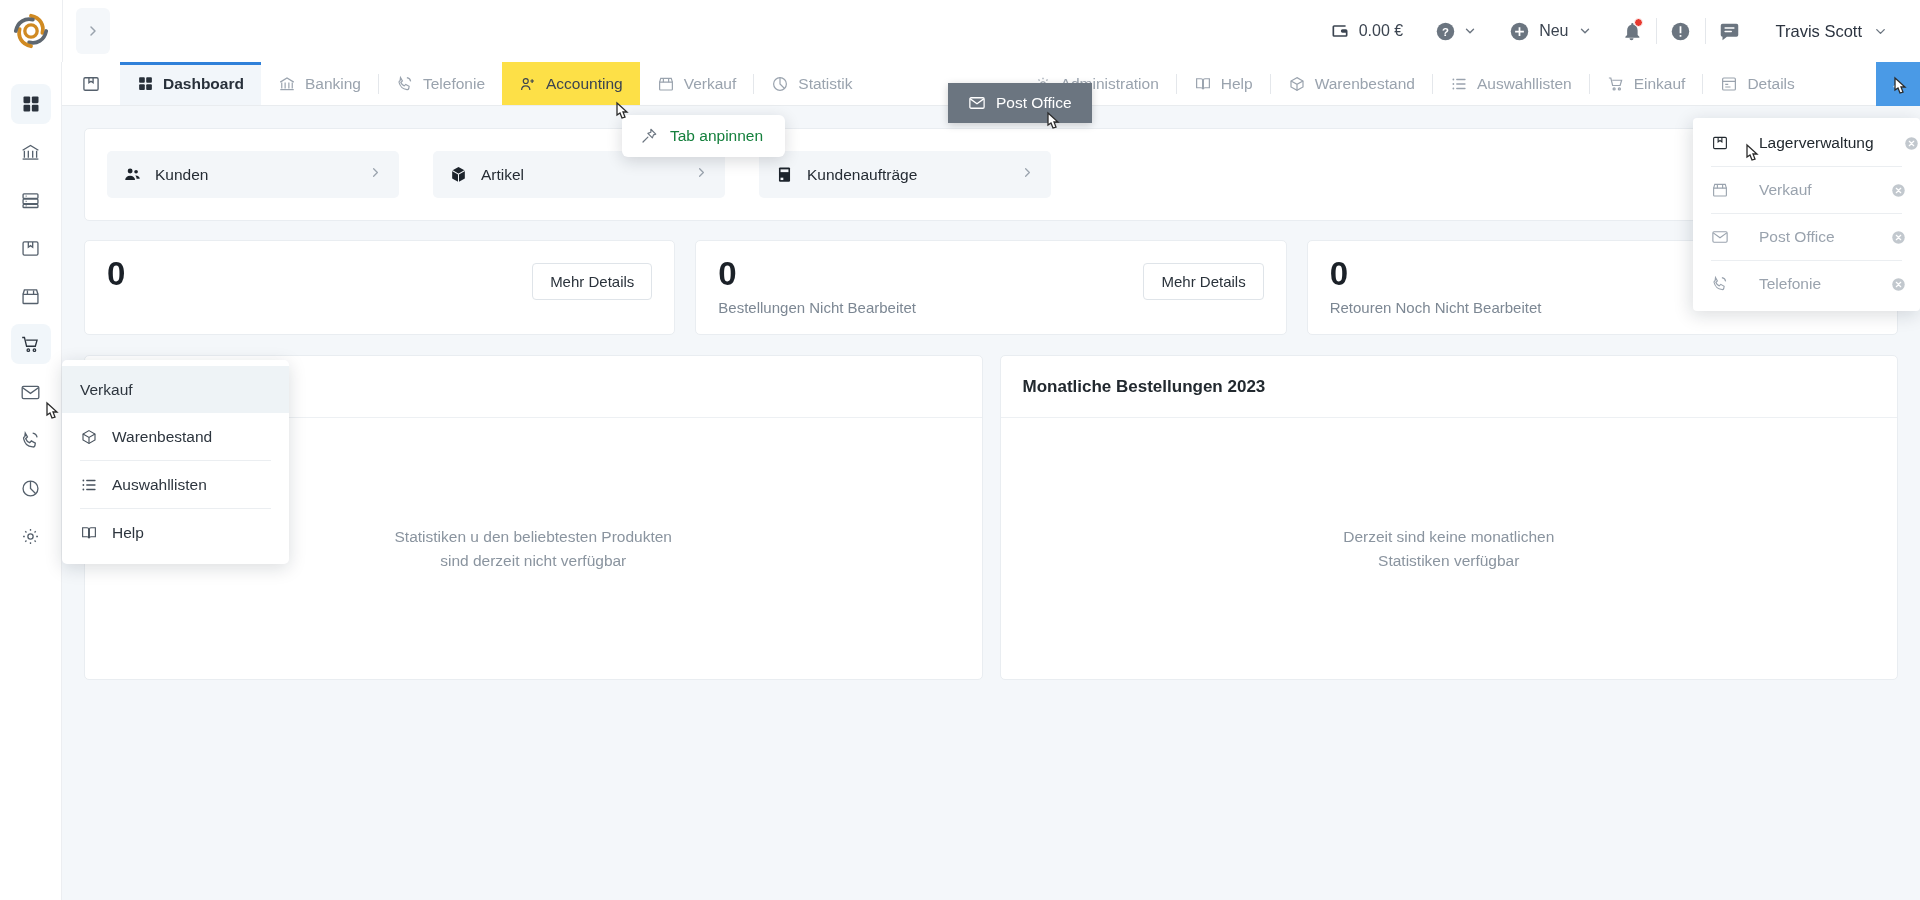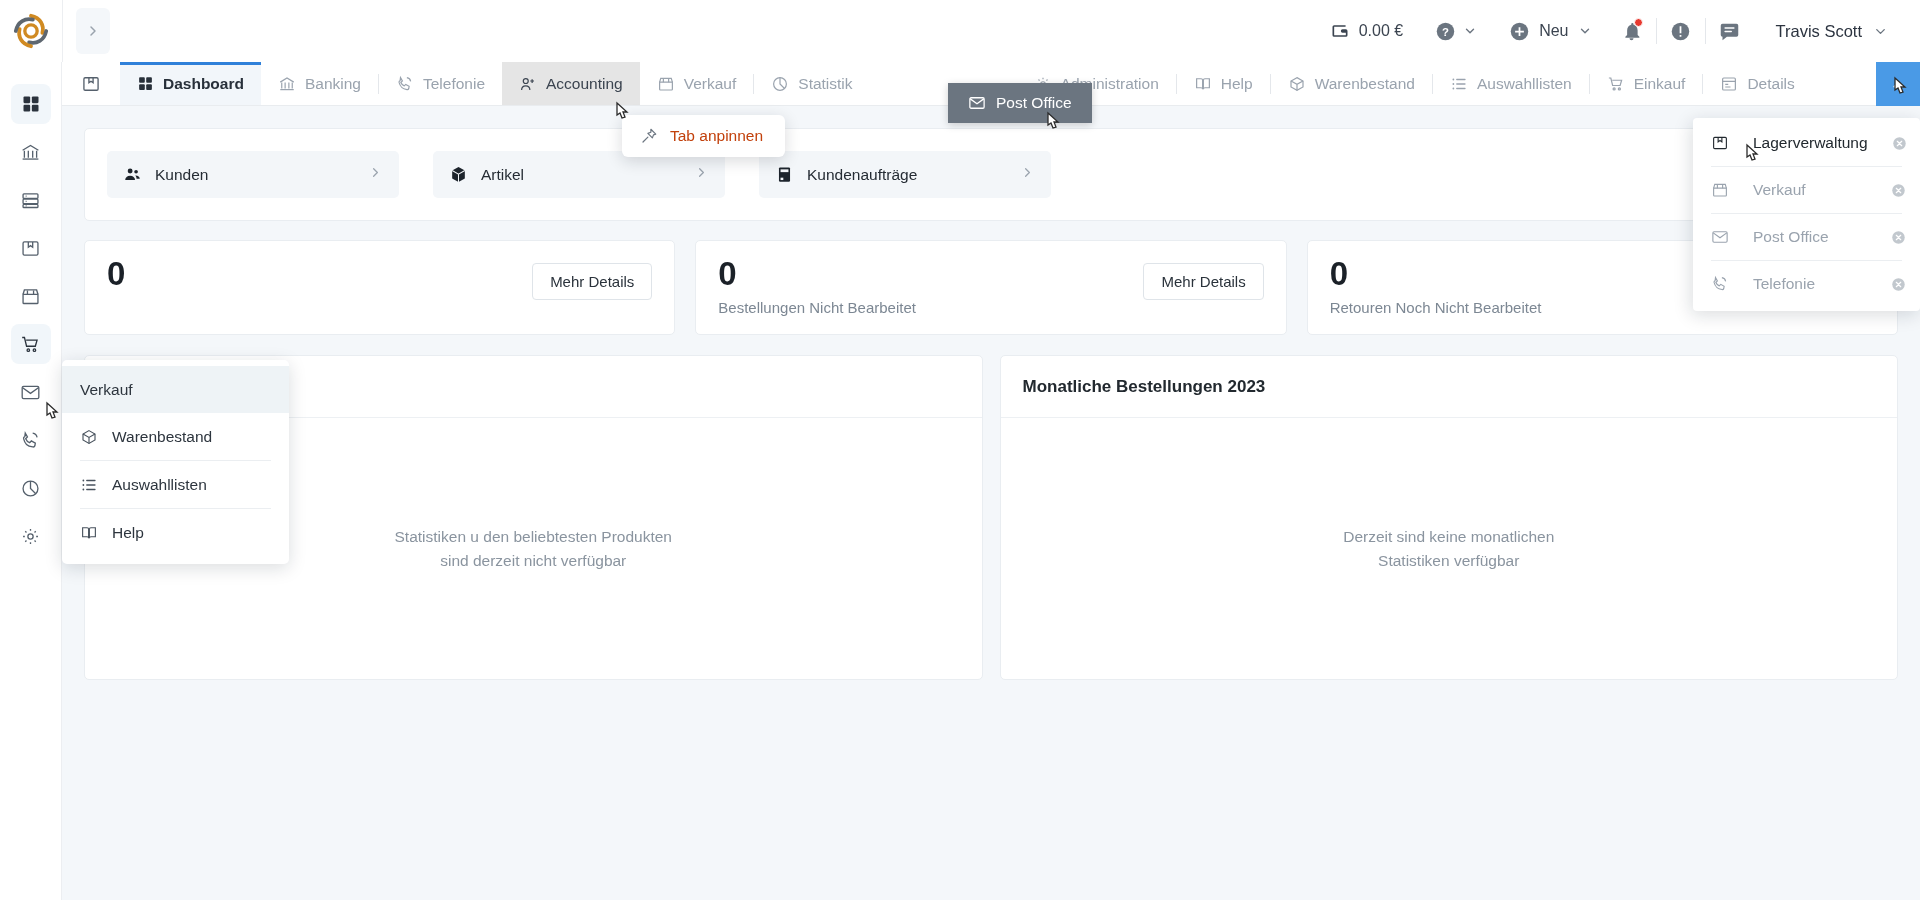--- a/index.html
+++ b/index.html
@@ -76,21 +76,21 @@
   }
   .tab .t-ico { display: flex; align-items: center; color: #9aa3ae; }
   .tab.active {
     background: #f2f6fa; color: #28303a; font-weight: 600;
   }
   .tab.active .t-ico { color: #28303a; }
   .tab.active::before {
     content: ""; position: absolute; top: 0; left: 0; right: 0; height: 3px;
     background: #2f80d9;
   }
-  .tab.hovered { background: #e5e5e5; color: #3b4450; }
+  .tab.hovered { background: #fde047; color: #3b4450; }
   .tab.hovered .t-ico { color: #3b4450; }
   .tab-div { width: 1px; height: 20px; background: #e4e7eb; align-self: center; }
   .tab-collapse {
     position: absolute; right: 0; top: 0; width: 44px; height: 44px;
     background: #4a9ae6; color: #fff; display: flex; align-items: center;
     justify-content: center; cursor: pointer;
   }
 
   
   .drag-tab {
@@ -155,21 +155,21 @@
   .chart-body {
     flex: 1 1 auto; display: flex; align-items: center; justify-content: center;
     text-align: center; color: #8a949f; font-size: 15.5px; line-height: 1.52;
   }
 
   
   .pin-popup {
     position: absolute; left: 622px; top: 115px; z-index: 70;
     background: #fff; border-radius: 6px; box-shadow: 0 4px 16px rgba(16,24,40,.16);
     padding: 12px 22px 12px 18px; display: flex; align-items: center; gap: 12px;
-    font-size: 15.5px; color: #c2410c; white-space: nowrap;
+    font-size: 15.5px; color: #15803d; white-space: nowrap;
   }
 
   .left-menu {
     position: absolute; left: 62px; top: 360px; width: 227px; z-index: 70;
     background: #fff; border-radius: 5px; box-shadow: 0 4px 18px rgba(16,24,40,.15);
     padding: 6px 0 8px 0;
   }
   .lm-item {
     display: flex; align-items: center; gap: 14px; height: 47px;
     padding: 0 18px; font-size: 15.5px; color: #2d353e; cursor: pointer;
@@ -177,21 +177,21 @@
   .lm-item.hl { background: #eef3f6; }
   .lm-item .lm-ico { color: #48525d; display: flex; align-items: center; }
   .lm-sep { height: 1px; background: #ebeef1; margin: 0 18px; }
 
   .tabs-menu {
     position: absolute; right: 0; top: 118px; width: 227px; z-index: 70;
     background: #fff; border-radius: 4px; box-shadow: -2px 4px 18px rgba(16,24,40,.15);
     padding: 2px 0 4px 0;
   }
   .tm-item {
-    display: flex; align-items: center; gap: 24px; height: 46px;
+    display: flex; align-items: center; gap: 30px; height: 46px;
     padding: 0 14px 0 18px; font-size: 15.5px; color: #9aa3ae; cursor: pointer;
   }
   .tm-item.first { color: #22292f; }
   .tm-item.first .tm-ico { color: #22292f; }
   .tm-item .tm-ico { color: #9aa3ae; display: flex; align-items: center; }
   .tm-item .tm-close { margin-left: auto; color: #c2c8ce; display: flex; }
   .tm-sep { height: 1px; background: #ebeef1; margin: 0 18px; }
 
   
   .cursor { position: absolute; z-index: 90; pointer-events: none; }

